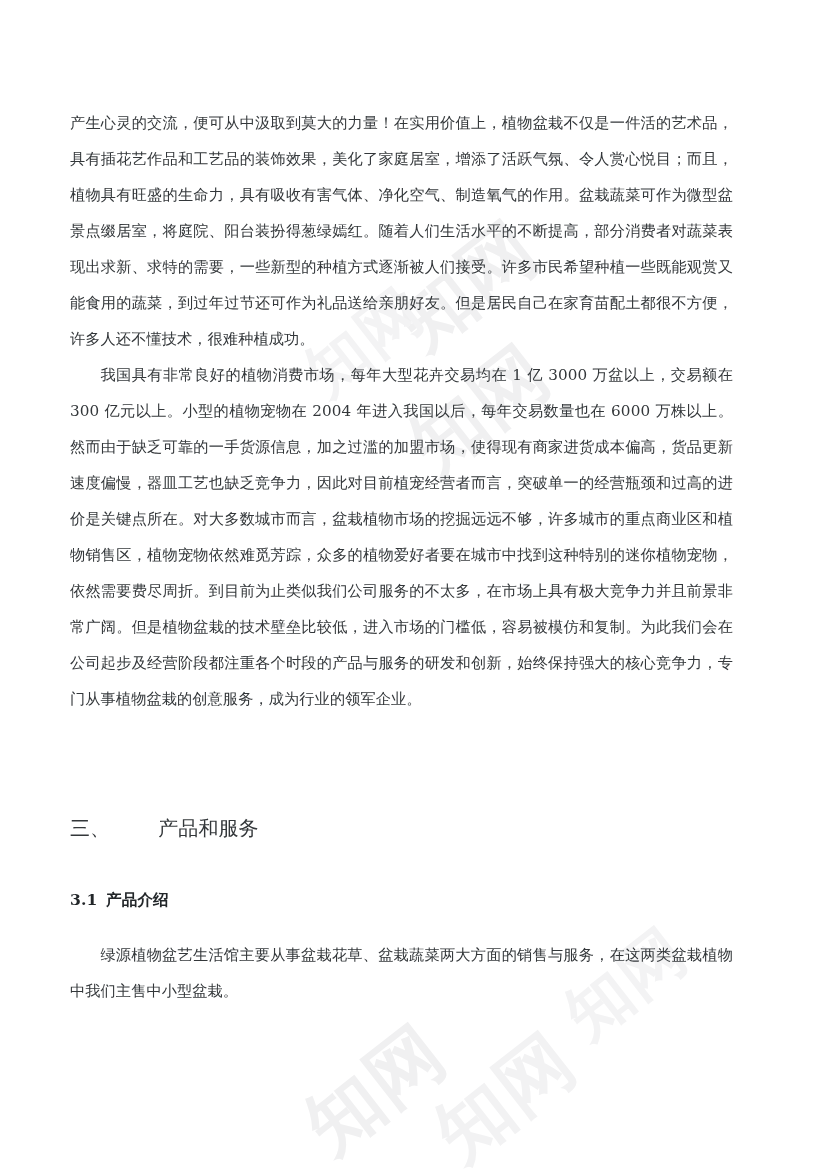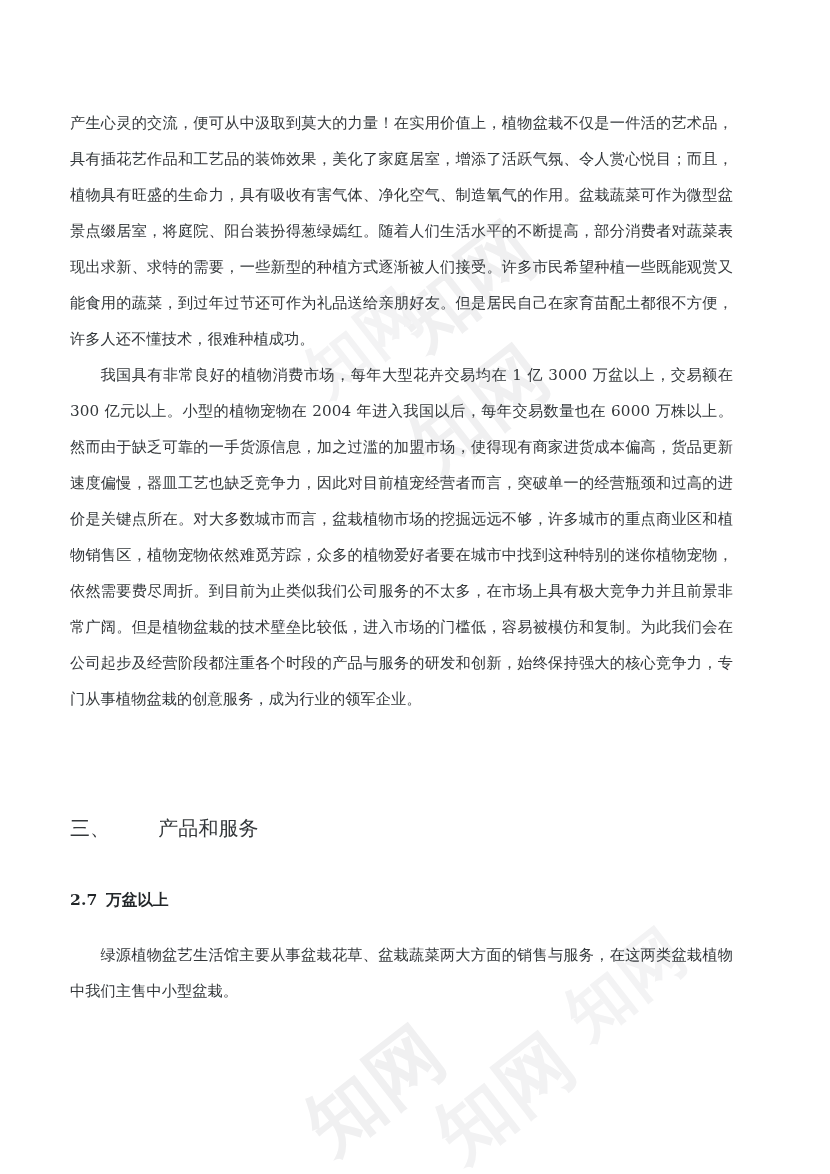--- a/index.html
+++ b/index.html
@@ -120,21 +120,21 @@
 
     <div class="gap-after-para"></div>
 
     <div class="heading-1">
       <span class="h1-num">三、</span><span>产品和服务</span>
     </div>
 
     <div class="gap-after-h1"></div>
 
     <div class="heading-2">
-      <span class="h2-num">2.7</span><span>万盆以上</span>
+      <span class="h2-num">3.1</span><span>产品介绍</span>
     </div>
 
     <div class="gap-after-h2"></div>
 
     <p class="body-text indent-2">绿源植物盆艺生活馆主要从事盆栽花草、盆栽蔬菜两大方面的销售与服务，在这两类盆栽植物中我们主售中小型盆栽。</p>
 
   </div>
 </div>
 
 </body></html>

